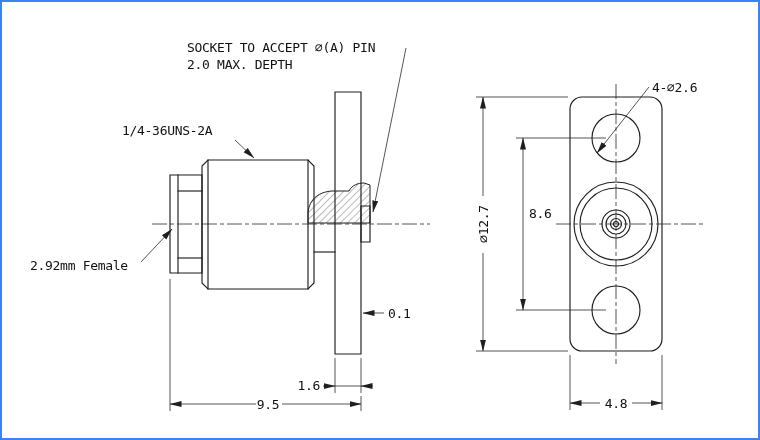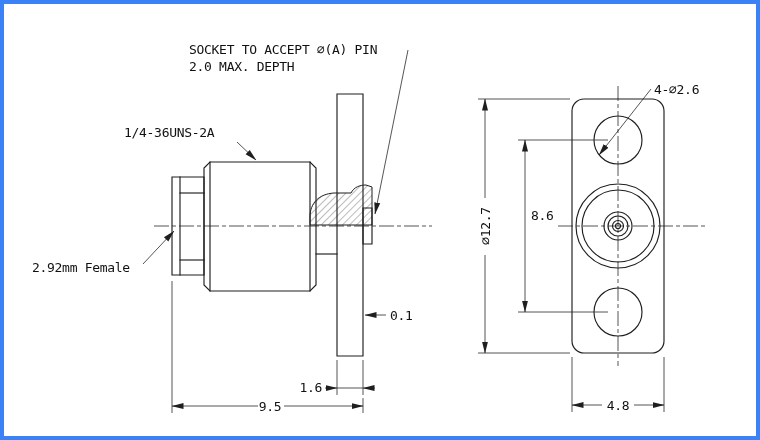--- a/index.html
+++ b/index.html
@@ -10,21 +10,21 @@
     height: 440px;
     overflow: hidden;
     font-family: "DejaVu Sans Mono", monospace;
   }
   .canvas {
     position: relative;
     width: 760px;
     height: 440px;
     background: #ffffff;
     box-sizing: border-box;
-    border: 4px solid #3b82f6;
+    border: 2px solid #3b82f6;
   }
   svg { display: block; }
   .geo   { stroke: #1f1f1f; stroke-width: 1.15; fill: none; stroke-linecap: square; }
   .thin  { stroke: #2a2a2a; stroke-width: 0.8;  fill: none; }
   .cline { stroke: #2a2a2a; stroke-width: 0.8;  fill: none; stroke-dasharray: 15 3 4 3; }
   .txt   { font-family: "DejaVu Sans Mono", monospace; font-size: 13px; fill: #111; letter-spacing: -0.3px; }
   .hatchshape { fill: url(#hatch); stroke: #1f1f1f; stroke-width: 1.0; }
 </style>
 </head>
 <body>

